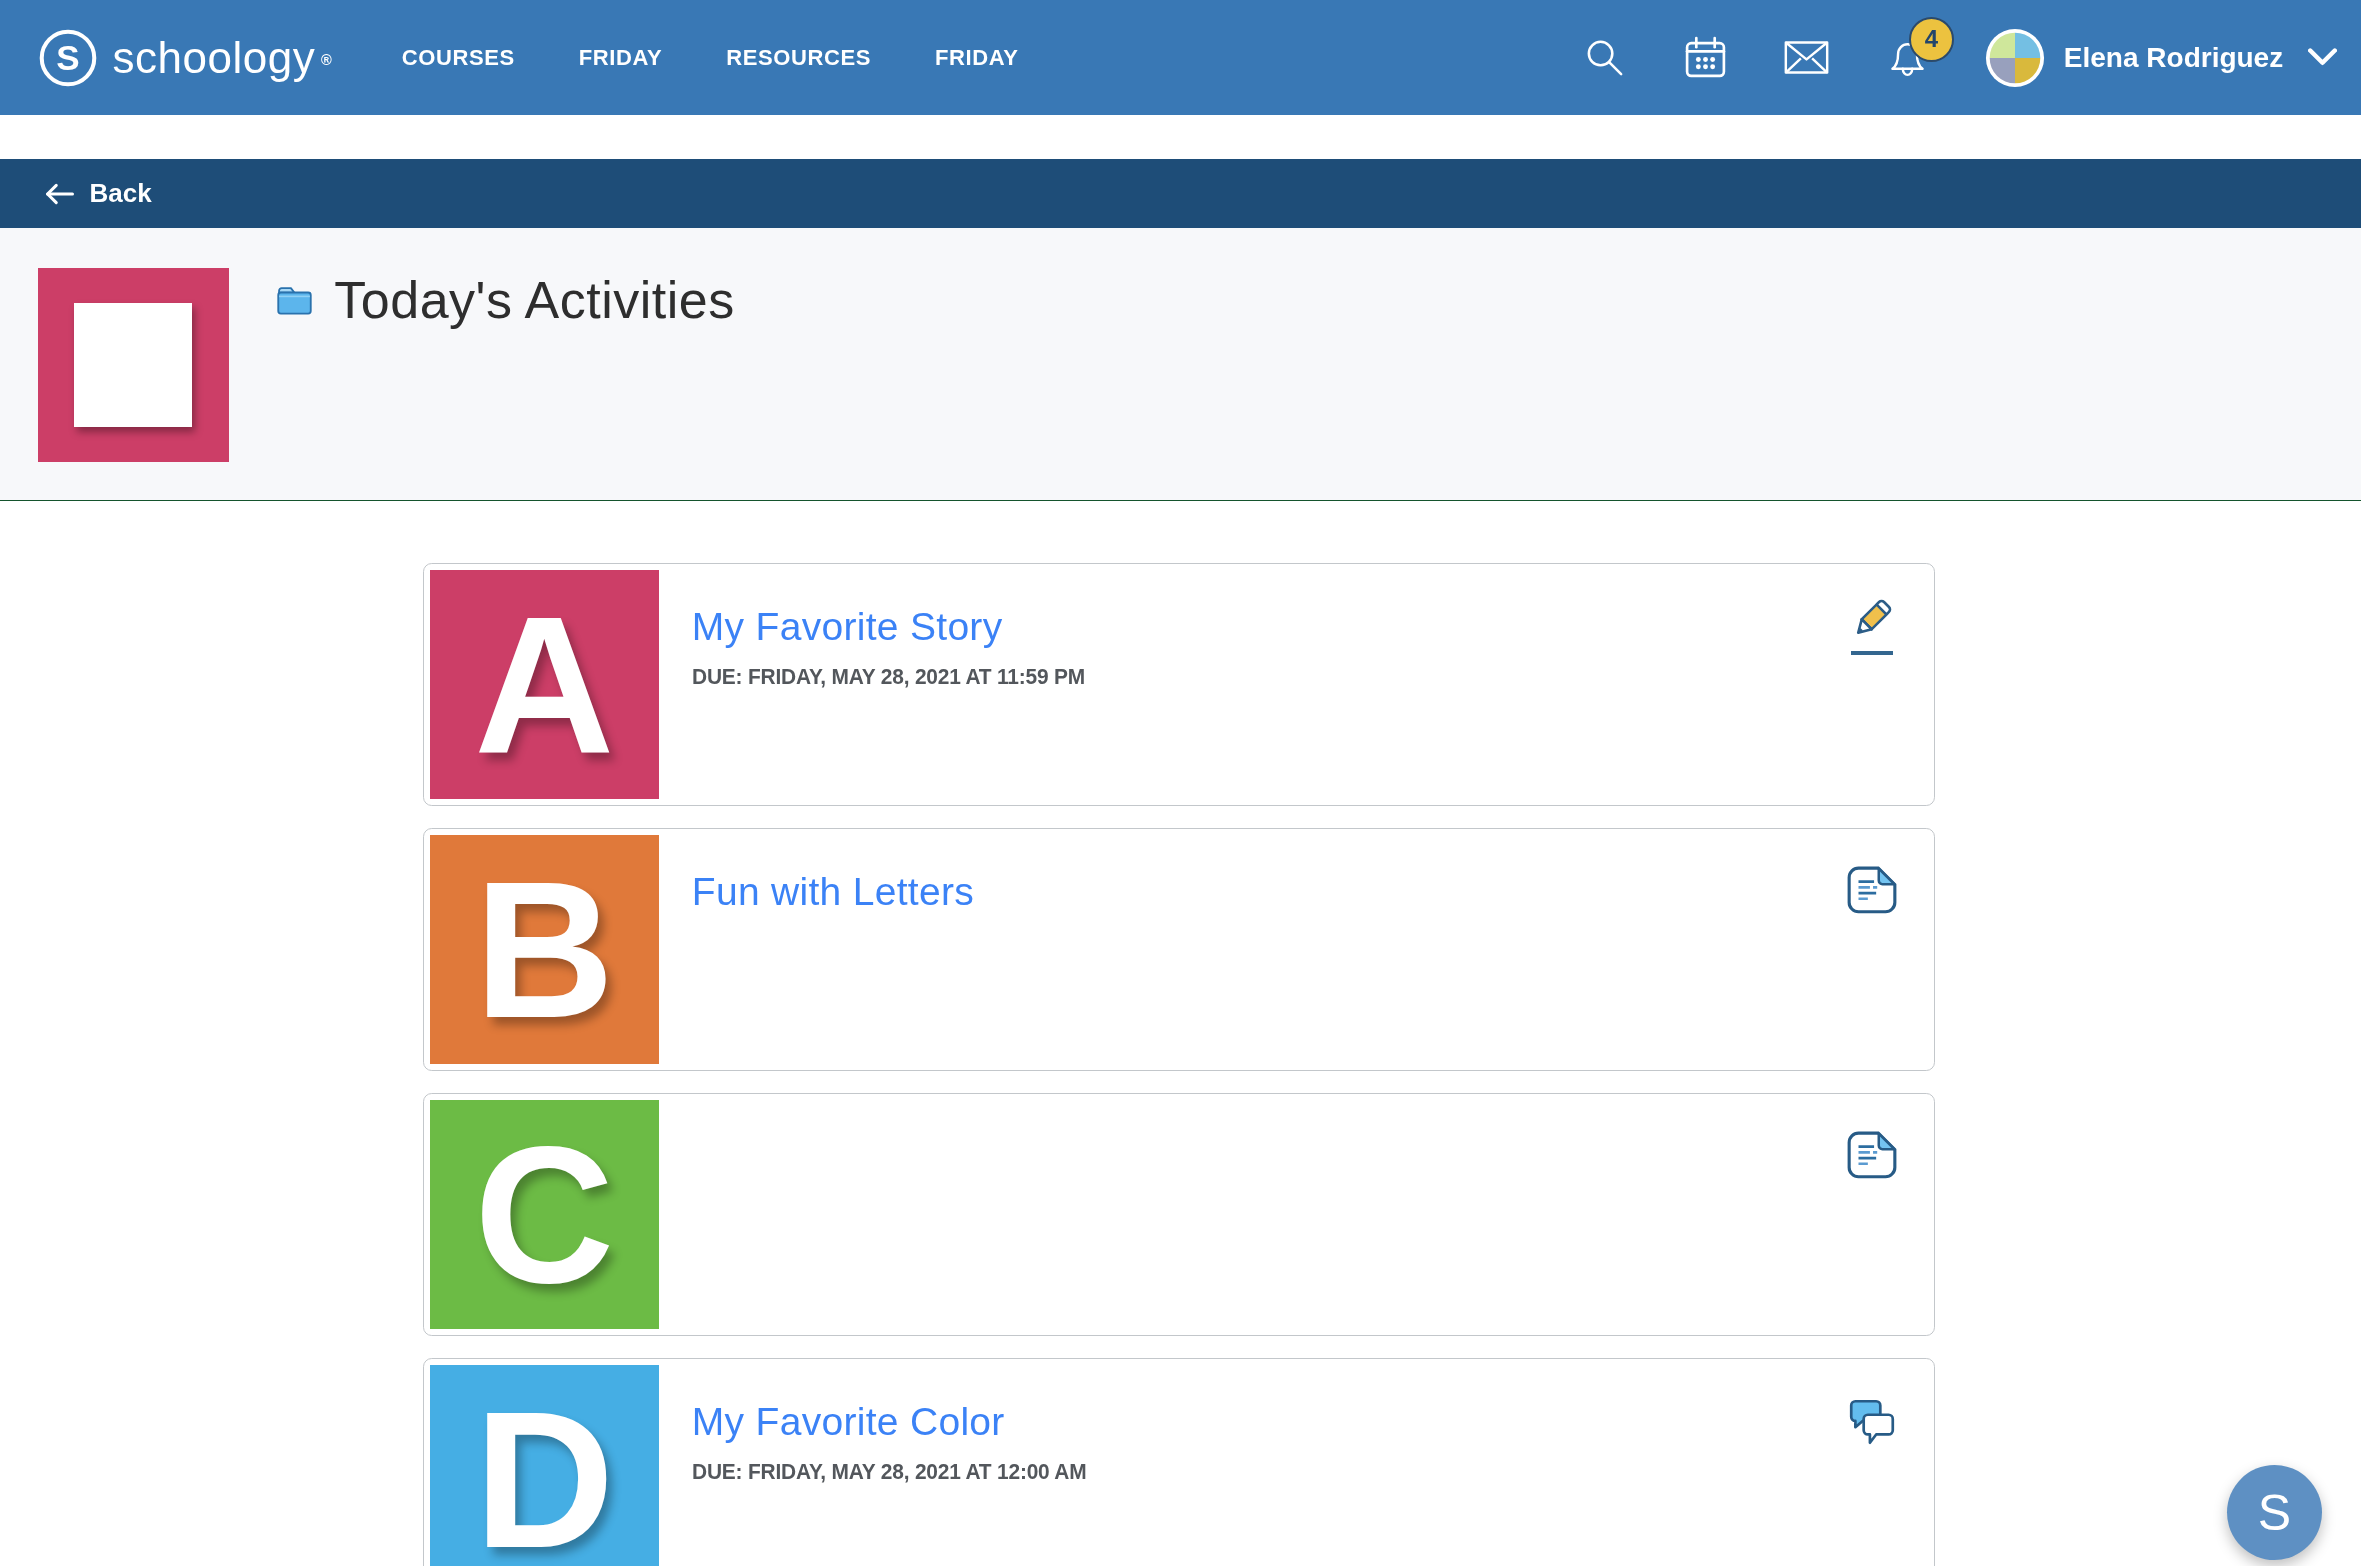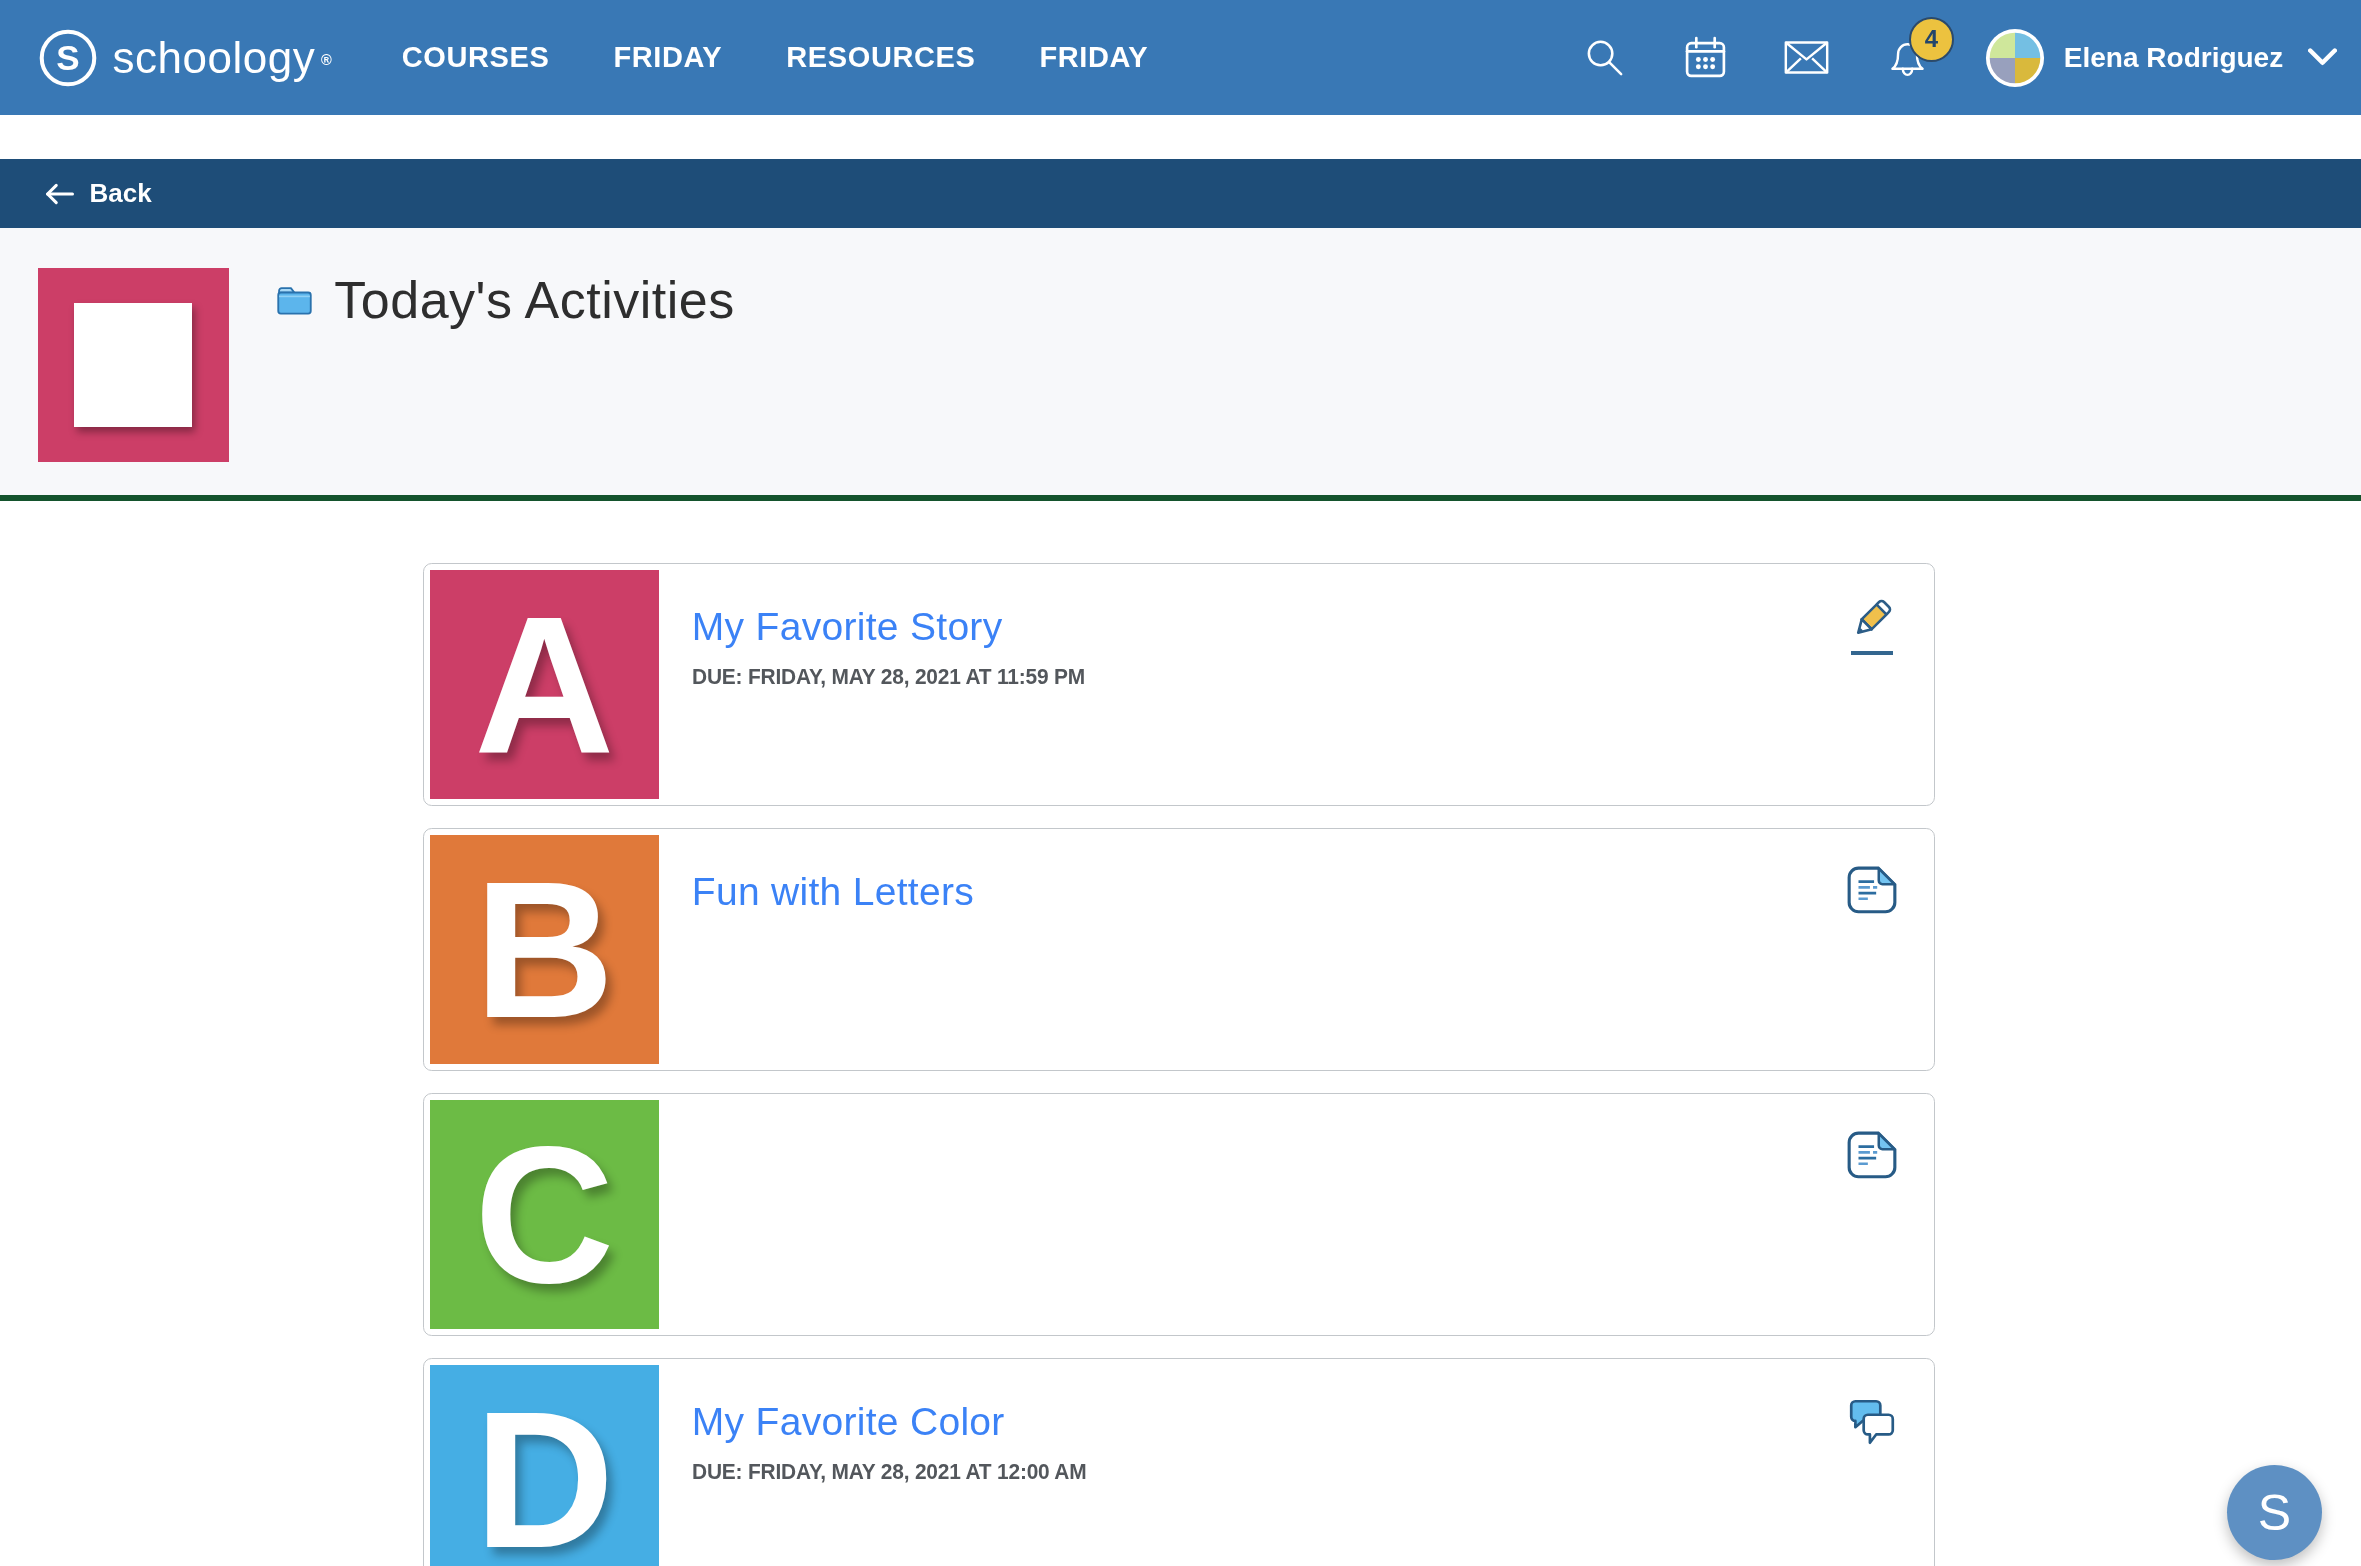--- a/index.html
+++ b/index.html
@@ -18,21 +18,21 @@
     padding:0 25px 0 37px;
   }
   .brand { display:flex; align-items:center; gap:13.6px; cursor:pointer; }
   .brand svg { display:block; }
   .brandname {
     color:#fff; font-size:44px; font-weight:500; letter-spacing:0.5px;
   }
   .reg { color:#fff; font-size:14.6px; font-weight:700; align-self:flex-start; margin:25px 0 0 -7.8px; }
   .navitems { display:flex; align-items:center; gap:64px; margin-left:70px; }
   .navitem {
-    color:#fff; font-size:29px; font-weight:700; letter-spacing:0.6px;
+    color:#fff; font-size:22px; font-weight:700; letter-spacing:0.6px;
     text-decoration:none; cursor:pointer; white-space:nowrap;
   }
   .navright { margin-left:auto; display:flex; align-items:center; gap:54px; }
   .icobtn { position:relative; width:47px; height:47px; display:flex; align-items:center; justify-content:center; cursor:pointer; }
   .badge {
     position:absolute; top:-17.5px; right:-23px;
     width:45px; height:45px; border-radius:50%;
     background:#ecc23f; border:2.9px solid #2b4a6b;
     color:#23456b; font-size:24px; font-weight:700;
     display:flex; align-items:center; justify-content:center;
@@ -46,21 +46,21 @@
   .backbar {
     height:69px; background:#1e4d78;
     display:flex; align-items:center; gap:13.6px;
     padding-left:43px; cursor:pointer;margin-top:44px;
   }
   .backlabel { color:#fff; font-size:26px; font-weight:700; }
 
   
   .pageheader {
     height:273px; background:#f7f8fa;
-    border-bottom:6px solid #14532d;
+    border-bottom:1px solid #14532d;
     position:relative;
   }
   .foldersquare {
     position:absolute; left:38px; top:40px;
     width:191px; height:194px; background:#cc3e67;
   }
   .innerwhite {
     position:absolute; left:36px; top:35px;
     width:118px; height:124px; background:#fff;
     box-shadow:2.9px 4.9px 7.8px rgba(0,0,0,.35);

